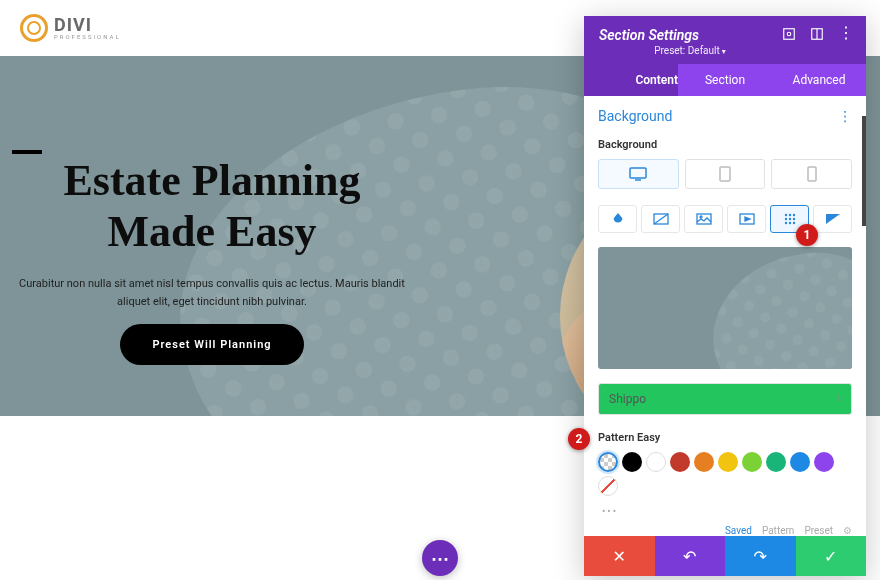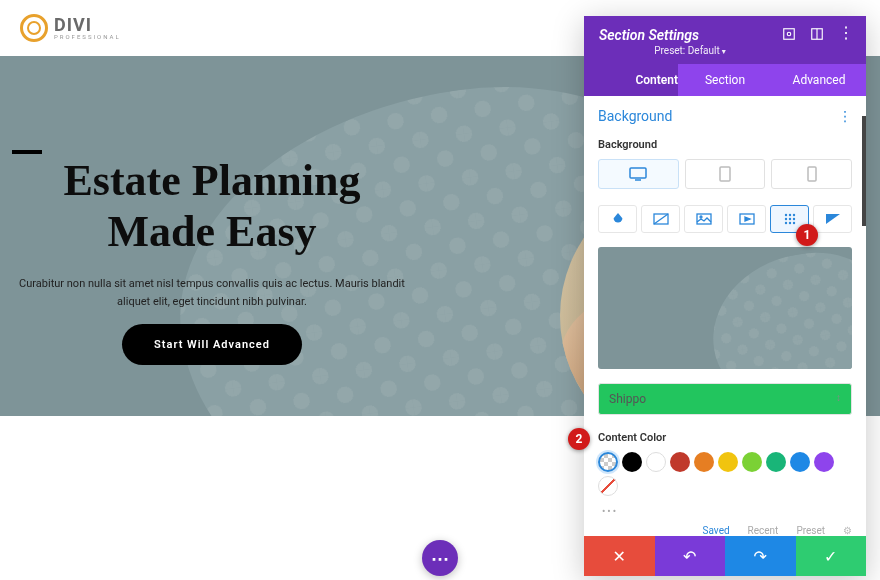--- a/index.html
+++ b/index.html
@@ -51,21 +51,21 @@
   .type-row{display:flex;gap:4px;margin-bottom:14px;position:relative;}
   .type-btn{flex:1;border:1px solid #e6e6e6;height:28px;border-radius:3px;display:flex;align-items:center;justify-content:center;color:#2b87da;font-size:12px;}
   .preview{height:122px;border-radius:3px;margin-bottom:14px;background:#7e9498;position:relative;overflow:hidden;}
   .preview .pblob{position:absolute;right:-40px;top:8px;width:180px;height:150px;border-radius:55% 45% 52% 48%;
     background-color:#8aa0a4;background-image:radial-gradient(circle at 14px 14px,#92a6a9 5px,transparent 5px),radial-gradient(circle at 0 0,#92a6a9 5px,transparent 5px),radial-gradient(circle at 28px 0,#92a6a9 5px,transparent 5px),radial-gradient(circle at 0 28px,#92a6a9 5px,transparent 5px),radial-gradient(circle at 28px 28px,#92a6a9 5px,transparent 5px);background-size:28px 28px;transform:rotate(-10deg);}
   .select{border:1px solid #e3e3e3;border-radius:3px;padding:8px 10px;font-size:12px;color:#555;background:#22c55e;margin-bottom:16px;position:relative;}
   .select:after{content:"\2195";position:absolute;right:10px;top:8px;color:#888;font-size:10px;}
   .swatch-row{display:flex;gap:4px;flex-wrap:wrap;margin-bottom:4px;}
   .sw{width:20px;height:20px;border-radius:50%;cursor:pointer;}
   .sw.trans{background:repeating-conic-gradient(#ccc 0 25%,#fff 0 50%) 0 0/8px 8px;border:2px solid #2b87da;box-shadow:0 0 0 2px #cfe6fb;}
-  .color-tags{display:flex;gap:18px;font-size:10px;color:#aaa;margin:6px 0 14px;align-items:center;}
+  .color-tags{display:flex;gap:10px;font-size:10px;color:#aaa;margin:6px 0 14px;align-items:center;}
   .color-tags .saved{color:#2b87da;margin-left:auto;}
   
   .p-foot{height:40px;display:flex;}
   .p-foot div{flex:1;display:flex;align-items:center;justify-content:center;color:#fff;font-size:16px;}
   .fbtn-x{background:#e74c3c;}
   .fbtn-undo{background:#7a3ad8;}
   .fbtn-redo{background:#1e88e5;}
   .fbtn-ok{background:#2ecc71;}
   
   .p-body::-webkit-scrollbar{width:6px;}
@@ -97,21 +97,21 @@
 <div class="hero">
   <div class="blob"></div>
   <div class="photo-circ"></div>
   <div class="dash"></div>
   <div class="hero-copy">
     <h1>
       <span>Estate Planning</span>
       <span>Made Easy</span>
     </h1>
     <p>Curabitur non nulla sit amet nisl tempus convallis quis ac lectus. Mauris blandit aliquet elit, eget tincidunt nibh pulvinar.</p>
-    <span class="cta">Start Will Advanced</span>
+    <span class="cta">Preset Will Planning</span>
   </div>
 </div>
 
 <div class="fab">⋯</div>
 
 <div class="panel">
   <div class="track"></div>
 
   <div class="p-head">
     <div class="titles">
@@ -209,38 +209,38 @@
           </svg>
         </div>
     </div>
 
     <div class="preview">
         <div class="pblob"></div>
       </div>
 
     <div class="select">Shippo</div>
 
-    <div class="lbl">Content Color</div>
+    <div class="lbl">Pattern Easy</div>
     <div class="swatch-row">
       <span class="sw trans"></span>
       <span class="sw" style="background:#000"></span>
       <span class="sw" style="background:#fff;border:1px solid #ddd"></span>
       <span class="sw" style="background:#c0392b"></span>
       <span class="sw" style="background:#e67e22"></span>
       <span class="sw" style="background:#f1c40f"></span>
       <span class="sw" style="background:#7bd135"></span>
       <span class="sw" style="background:#19b578"></span>
       <span class="sw" style="background:#1e88e5"></span>
       <span class="sw" style="background:#8e44ec"></span>
       <span class="sw" style="background:linear-gradient(135deg,#fff 45%,#e74c3c 45%,#e74c3c 55%,#fff 55%);border:1px solid #ddd"></span>
     </div>
     <span style="font-size:10px;color:#aaa;letter-spacing:2px;margin-left:4px;">•••</span>
     <div class="color-tags">
       <span class="saved">Saved</span>
-      <span>Recent</span>
+      <span>Pattern</span>
       <span>Preset</span>
       <span style="color:#bbb;">⚙</span>
     </div>
 
     
     
     
   </div>
 
   <div class="p-foot">

